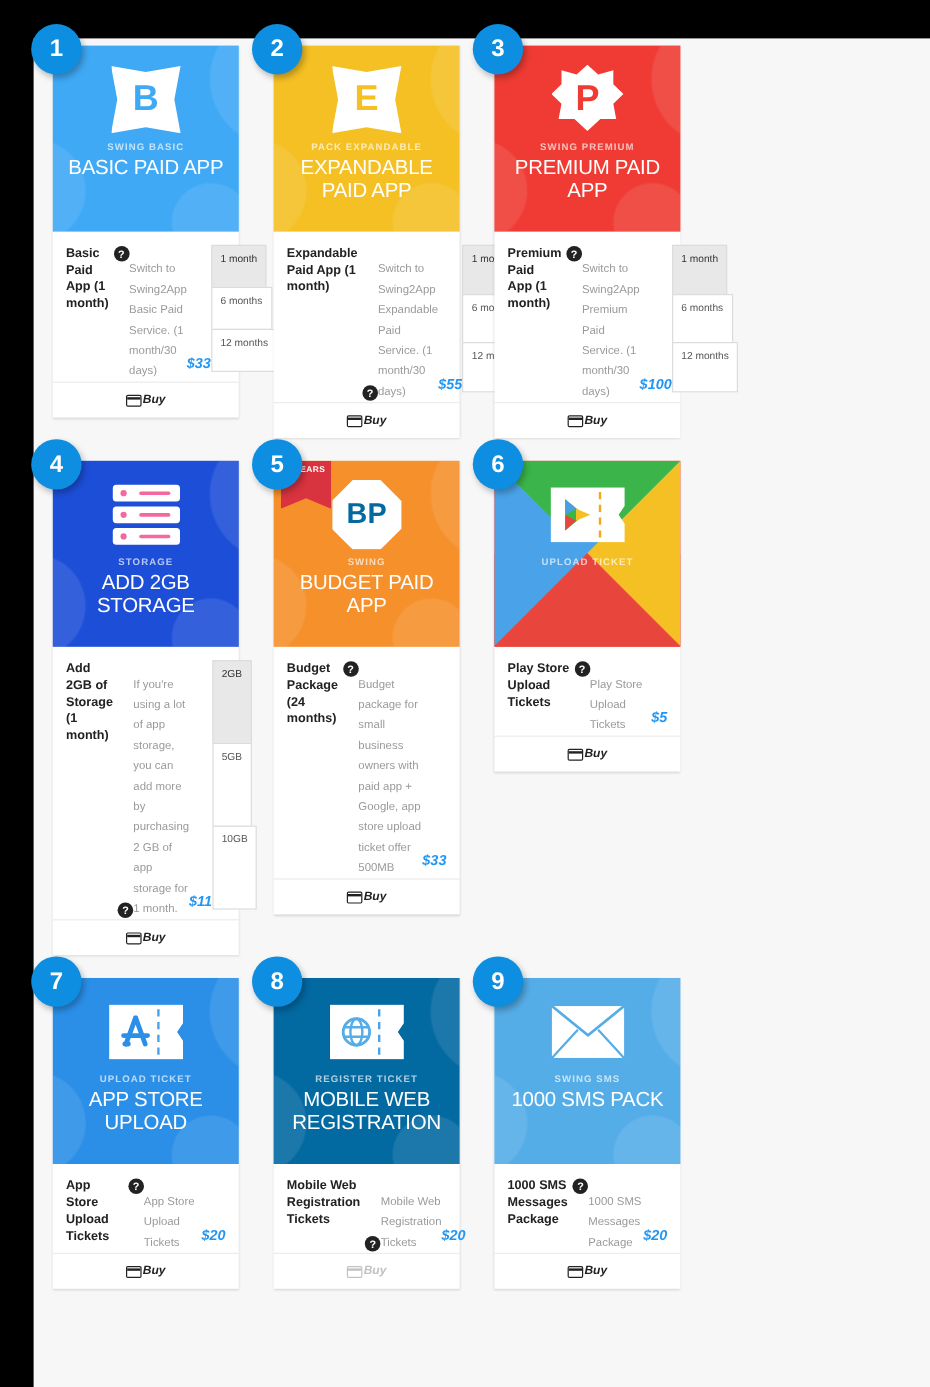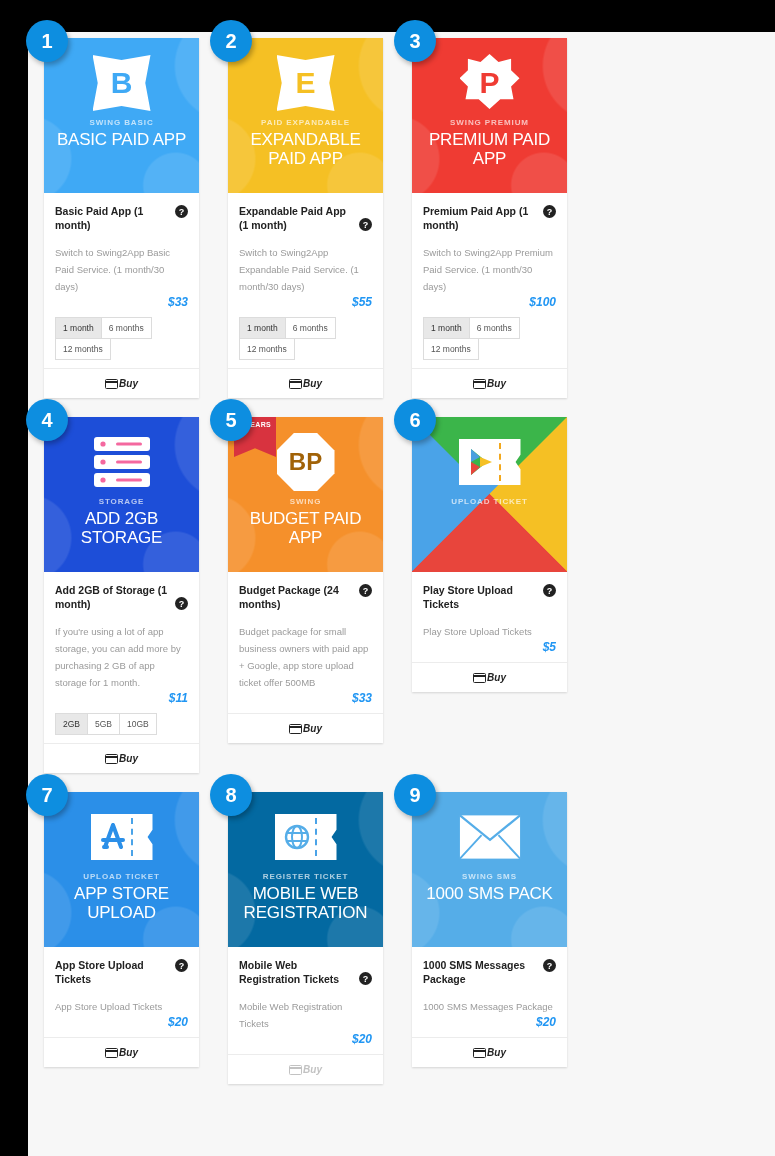--- a/index.html
+++ b/index.html
@@ -155,21 +155,21 @@
     width: 0;
     border-left: 2px dashed #f2a81d;
   }
   .ticket.blue .perf { border-left-color: #4aa3e8; }
 
   
   .body {
     padding: 11px 11px 0 11px;
     flex: 1;
     display: flex;
-    flex-direction: column;
+    flex-direction: row;
   }
   .row-title {
     display: flex;
     align-items: flex-start;
     justify-content: space-between;
     gap: 4px;
   }
   .prod-title {
     font-size: 10.5px;
     line-height: 14px;
@@ -290,21 +290,21 @@
         </div>
       </div>
       <div class="cell">
         <div class="card">
           <div class="badge">2</div>
           <div class="hero" style="background:#f5c024">
             <div class="swirl"></div>
             <div class="hero-mark">
               <div class="mark-burst" style="color:#f5c024">E</div>
             </div>
-            <div class="hero-sub">PAID EXPANDABLE</div>
+            <div class="hero-sub">PACK EXPANDABLE</div>
             <div class="hero-title">EXPANDABLE PAID APP</div>
           </div>
           <div class="body">
             <div class="row-title">
               <div class="prod-title">Expandable Paid App (1 month)</div>
               <div class="help-icon">?</div>
             </div>
             <div class="desc">Switch to Swing2App Expandable Paid Service. (1 month/30 days)</div>
             <div class="price"><span class="cur">$</span>55</div>
             <div class="options">
@@ -395,21 +395,21 @@
           </div>
         </div>
       </div>
       <div class="cell">
         <div class="card">
           <div class="badge">5</div>
           <div class="hero" style="background:#f5902b">
             <div class="swirl"></div>
             <div class="ribbon">2 YEARS</div>
             <div class="hero-mark">
-              <div class="mark-octagon" style="color:#a16207">BP</div>
+              <div class="mark-octagon" style="color:#0369a1">BP</div>
             </div>
             <div class="hero-sub">SWING</div>
             <div class="hero-title">BUDGET PAID APP</div>
           </div>
           <div class="body">
             <div class="row-title">
               <div class="prod-title">Budget Package (24 months)</div>
               <div class="help-icon top">?</div>
             </div>
             <div class="desc">Budget package for small business owners with paid app + Google, app store upload ticket offer 500MB</div>

